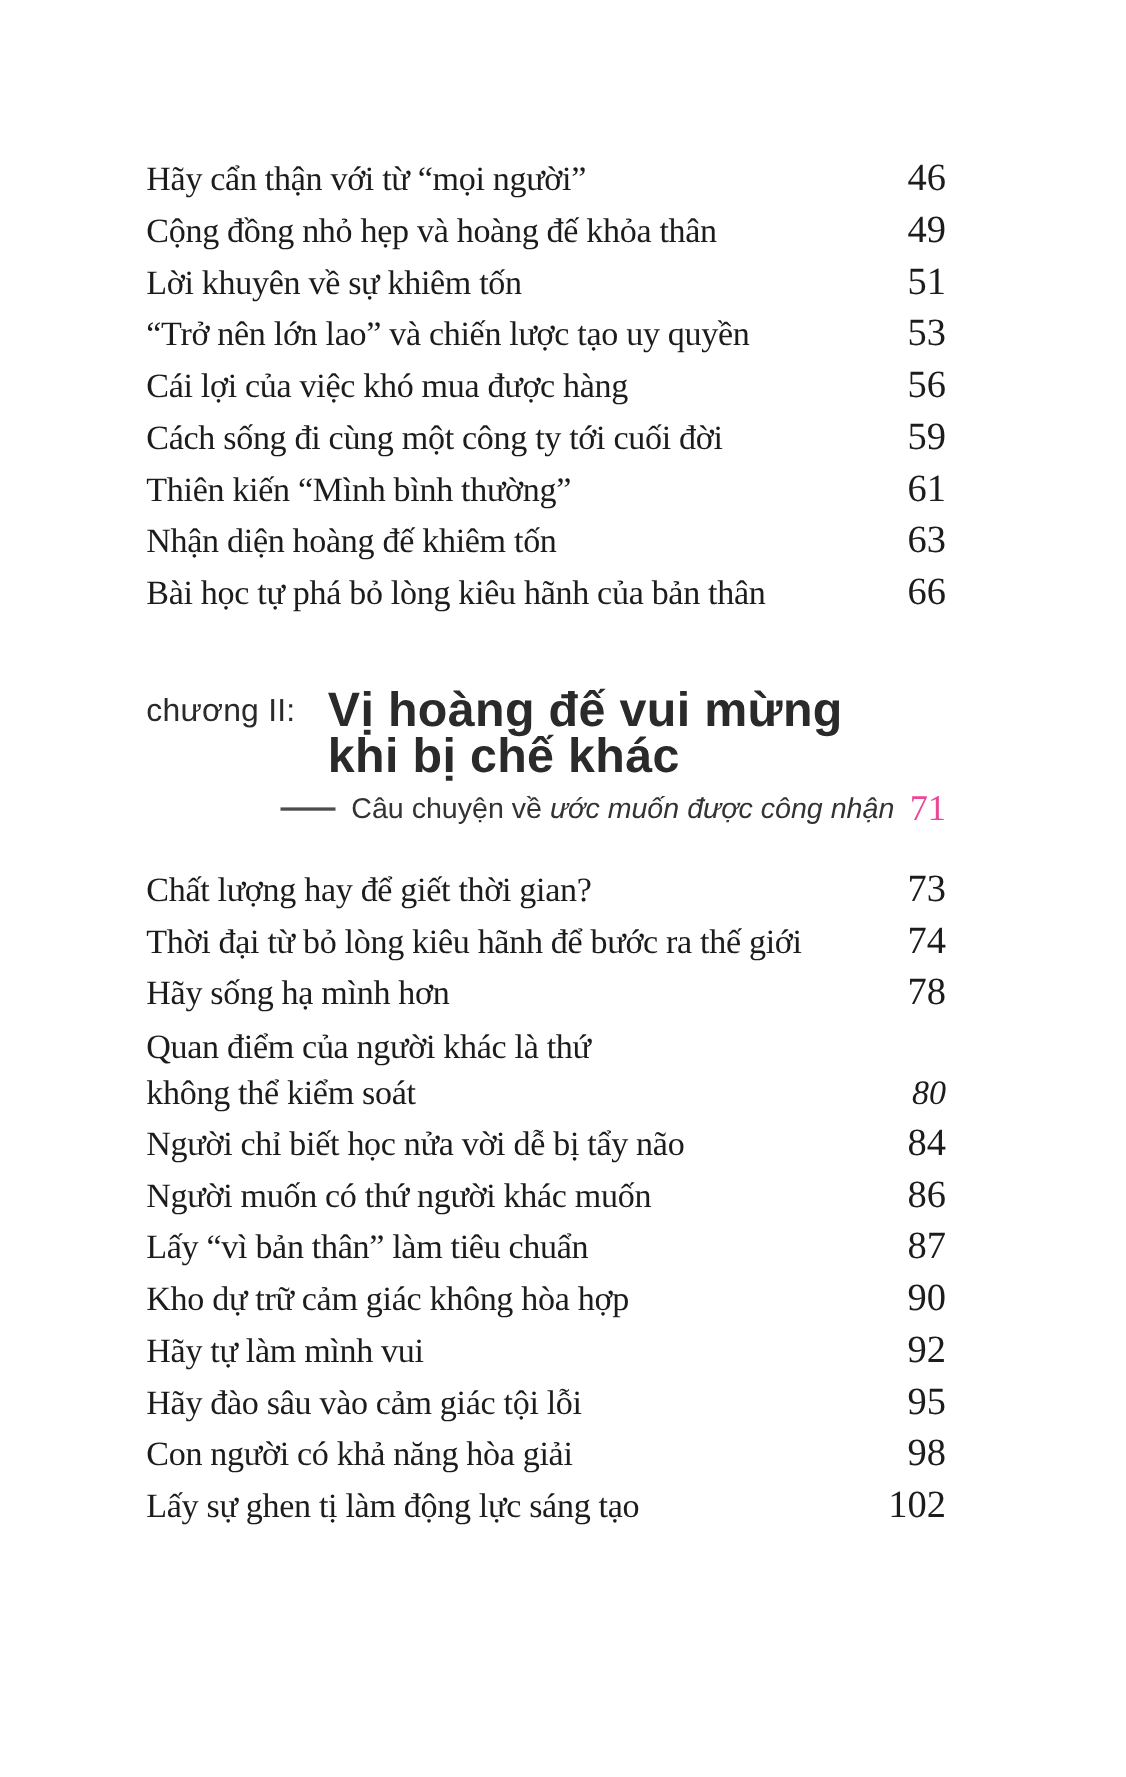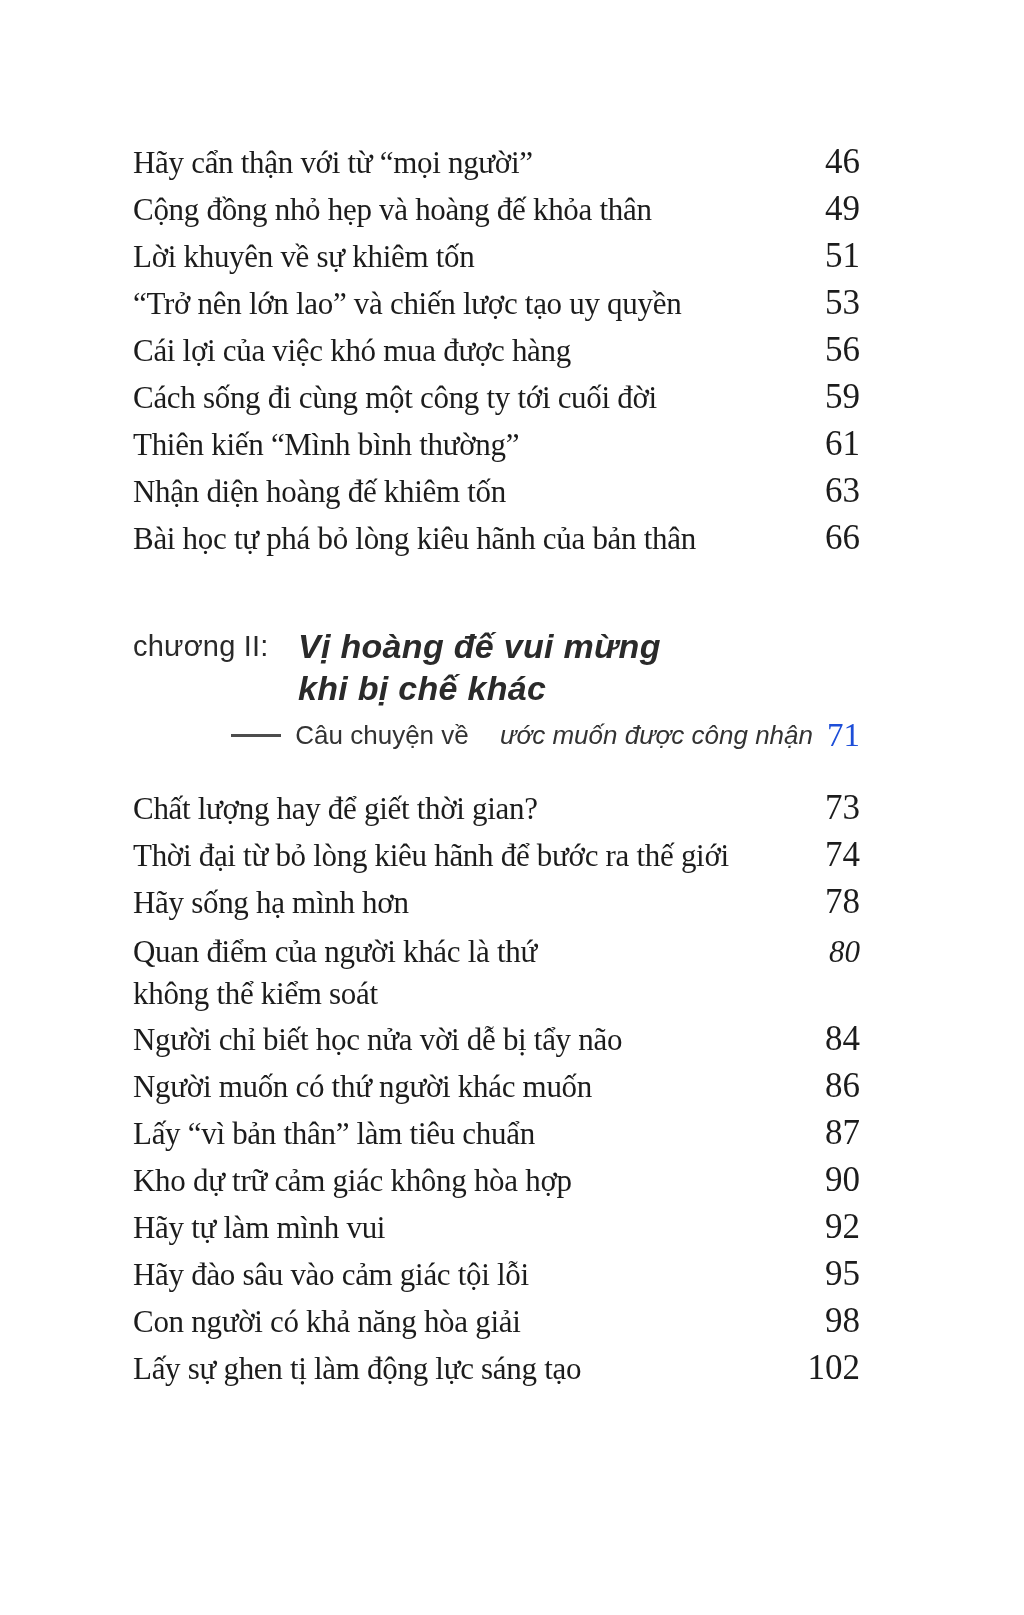--- a/index.html
+++ b/index.html
@@ -34,20 +34,21 @@
   }
   .toc-row .num {
     font-size: 35px;
     letter-spacing: 0;
     padding-left: 20px;
   }
   
   .toc-row-multi {
     display: flex;
     justify-content: space-between;
+    align-items: flex-end;
     margin-top: 6px;
     font-size: 31px;
     letter-spacing: -0.3px;
     line-height: 42px;
     color: #1c1c1c;
   }
   .toc-row-multi .num {
     line-height: 42px;
     font-size: 31px;
     letter-spacing: 0;
@@ -61,51 +62,50 @@
     font-family: "Liberation Sans", "DejaVu Sans", sans-serif;
   }
   .chapter-label {
     flex: 0 0 165px;
     font-size: 29px;
     line-height: 42px;
     color: #2a2a2a;
     letter-spacing: 0.2px;
   }
   .chapter-title {
-    font-size: 34px;
+    font-size: 44px;
     font-weight: bold;
     line-height: 42px;
     color: #2a2a2a;
     letter-spacing: 0.3px;
-    font-style: italic;
   }
   
   .subtitle-row {
     margin-top: 10px;
     height: 32px;
     display: flex;
     justify-content: flex-end;
     align-items: center;
     font-family: "Liberation Sans", "DejaVu Sans", sans-serif;
     font-size: 26px;
     color: #333333;
     white-space: nowrap;
   }
   .subtitle-dash {
     width: 50px;
     height: 3px;
     background: #4d4d4d;
     margin-right: 14px;
   }
-  .subtitle-text i { font-style: italic; margin-left: 24px; }
+  .subtitle-text i { font-style: italic; }
   .subtitle-num {
     font-family: "Liberation Serif", "DejaVu Serif", serif;
     font-size: 33px;
     font-weight: normal;
-    color: #1d4ed8;
+    color: #ec4899;
     margin-left: 14px;
   }
   
   .section-2 { margin-top: 33px; }
 </style>
 </head>
 <body>
 
 <div class="page">
 

